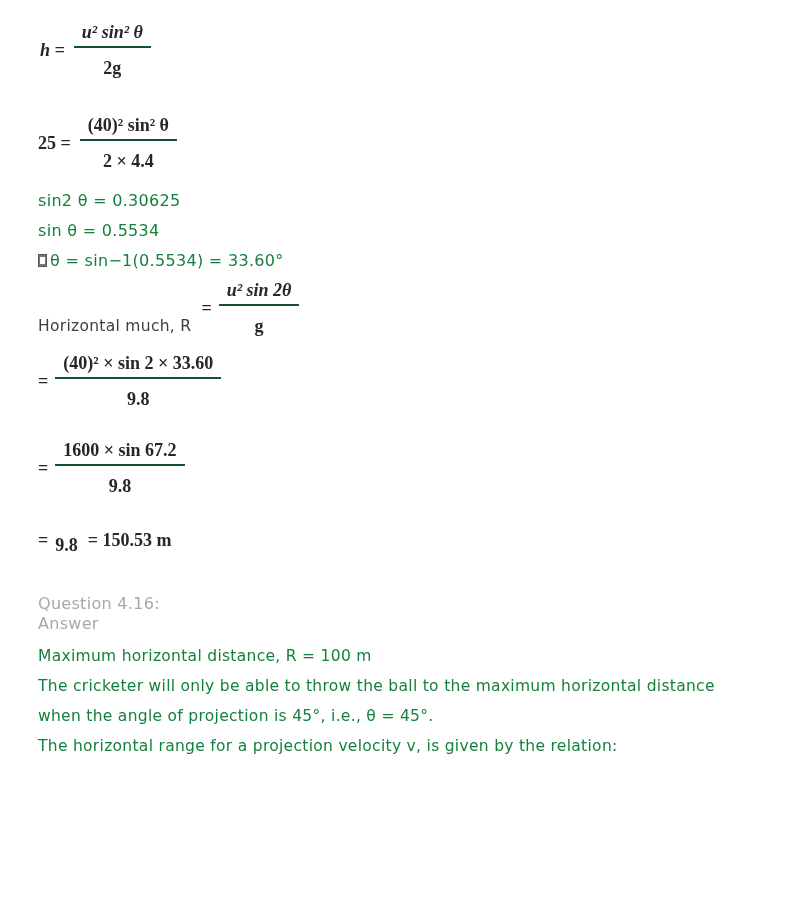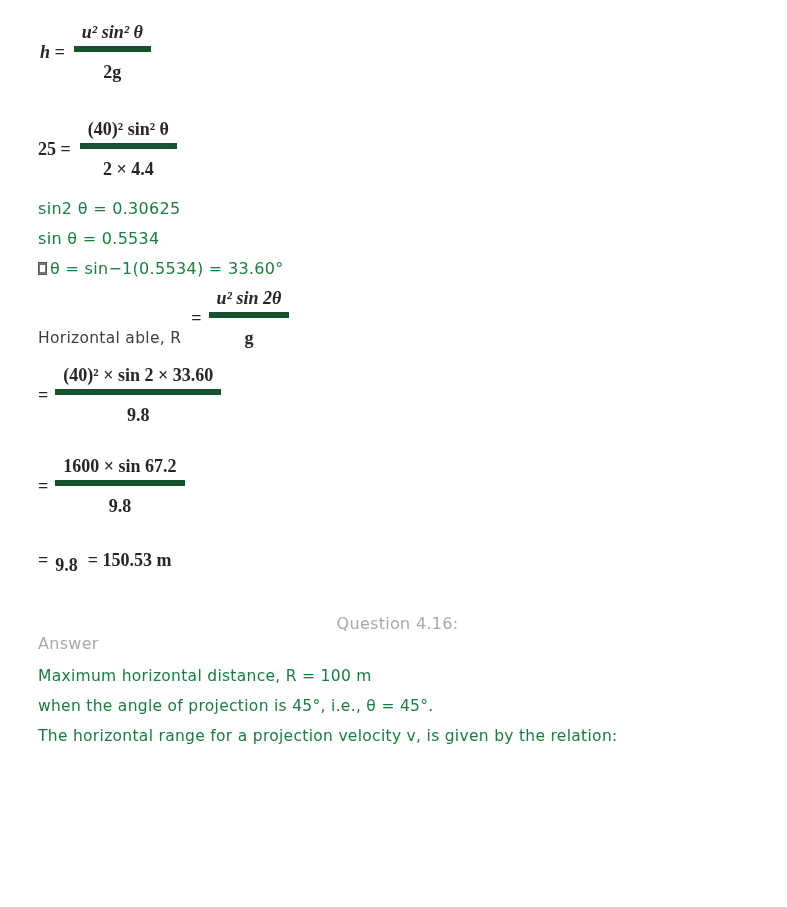--- a/index.html
+++ b/index.html
@@ -18,21 +18,21 @@
   
   .math-row {
     display: flex;
     align-items: center;
     font-family: "Liberation Serif", "DejaVu Serif", serif;
     font-weight: 600;
     font-size: 18px;
     color: #262626;
   }
   .frac { display: inline-flex; flex-direction: column; align-items: center; }
-  .frac .num { display: block; padding: 0 8px 3px 8px; border-bottom: 6px solid #14532d; white-space: nowrap; text-align: center; }
+  .frac .num { display: block; padding: 0 8px 3px 8px; border-bottom: 2px solid #14532d; white-space: nowrap; text-align: center; }
   .frac .den { display: block; padding-top: 10px; white-space: nowrap; }
   .lhs { margin-right: 9px; white-space: nowrap; }
   .eqsign { margin-right: 7px; }
   .rhs { margin-left: 10px; white-space: nowrap; }
   .it { font-style: italic; }
 
   #eq-h   { margin: 2px 0 36px 2px; }
   #eq-25  { margin: 0 0 14px 0; }
   #hr-row { margin-top: 4px; display: flex; align-items: flex-end; }
   #hr-row .math-row { margin-left: 10px; }
@@ -59,21 +59,21 @@
     padding-bottom: 2px;
   }
 
   .muted-label {
     color: #a8a8a8;
     font-size: 16px;
     letter-spacing: 0.3px;
     line-height: 20px;
     white-space: nowrap;
   }
-  #q-label { margin-top: 38px; text-align: center; }
+  #q-label { margin-top: 38px; }
   #q-lines { margin-top: 11px; }
   #q-lines .text-line { line-height: 29px; }
   #a-label { }
   #a-lines { margin-top: 7px; }
   #a-lines .text-line { line-height: 30px; }
 
   
   .tofu {
     display: inline-block;
     width: 9px;
@@ -105,21 +105,21 @@
     </span>
   </div>
 
   <div class="sin-lines">
     <div class="text-line">sin2 θ = 0.30625</div>
     <div class="text-line">sin θ = 0.5534</div>
     <div class="text-line"><span class="tofu"></span><span>θ = sin−1(0.5534) = 33.60°</span></div>
   </div>
 
   <div id="hr-row">
-    <span class="range-label">Horizontal able, R</span>
+    <span class="range-label">Horizontal much, R</span>
     <span class="math-row">
       <span class="eqsign">=</span>
       <span class="frac">
         <span class="num it">u² sin 2θ</span>
         <span class="den">g</span>
       </span>
     </span>
   </div>
 
   <div class="math-row" id="eq-step1">
@@ -144,17 +144,18 @@
       <span class="den">9.8</span>
     </span>
     <span class="rhs">= 150.53 m</span>
   </div>
 
   <div class="muted-label" id="q-label">Question 4.16:</div>
 
   <div class="muted-label" id="a-label">Answer</div>
   <div id="a-lines">
     <div class="text-line">Maximum horizontal distance, R = 100 m</div>
+    <div class="text-line">The cricketer will only be able to throw the ball to the maximum horizontal distance</div>
     <div class="text-line">when the angle of projection is 45°, i.e., θ = 45°.</div>
     <div class="text-line">The horizontal range for a projection velocity v, is given by the relation:</div>
   </div>
 
 </div>
 
 </body></html>

